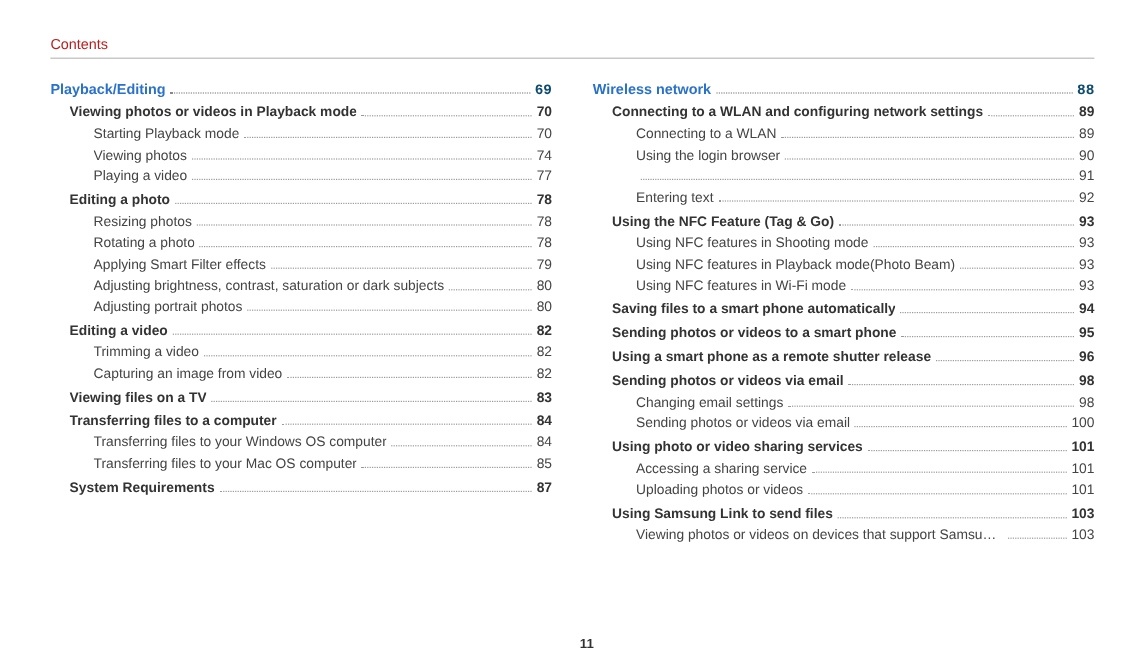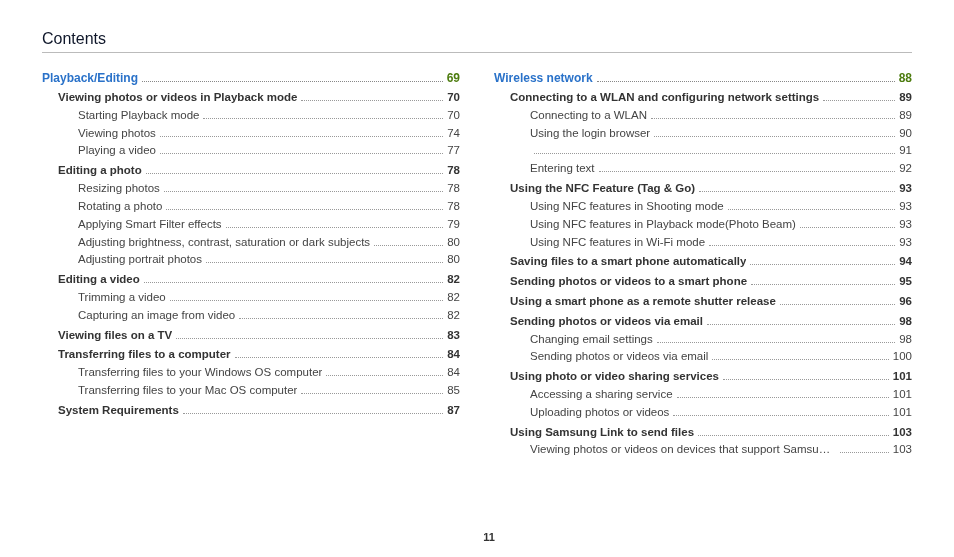--- a/index.html
+++ b/index.html
@@ -4,22 +4,22 @@
 <style>
   * { box-sizing: border-box; margin: 0; padding: 0; }
   html, body { width: 954px; height: 557px; background: #fff; font-family: "Segoe UI", Arial, sans-serif; color: #333; }
   .page {
     width: 954px;
     height: 557px;
     position: relative;
     padding: 30px 42px 20px 42px;
   }
   .header-title {
-    color: #0f172a;
-    font-size: 16px;
+    color: #b91c1c;
+    font-size: 12px;
     font-weight: 400;
     margin-bottom: 4px;
   }
   .header-rule {
     border: none;
     border-top: 1px solid #bbb;
     margin-bottom: 18px;
   }
   .columns {
     display: flex;
@@ -40,23 +40,24 @@
     font-weight: 700;
     white-space: nowrap;
   }
   .toc-section-title .leader {
     flex: 1;
     border-bottom: 1.5px dotted #888;
     margin: 0 4px 3px 4px;
     min-width: 8px;
   }
   .toc-section-title .pnum {
-    color: #4d7c0f;
+    color: #0c4a6e;
     font-weight: 700;
     white-space: nowrap;
+    font-family: Liberation Mono, monospace;
   }
   .toc-row {
     display: flex;
     align-items: baseline;
     font-size: 11.5px;
     line-height: 1.55;
     color: #333;
   }
   .toc-row.lvl1 { padding-left: 16px; font-weight: 700; }
   .toc-row.lvl2 { padding-left: 36px; font-weight: 400; color:#444;}

